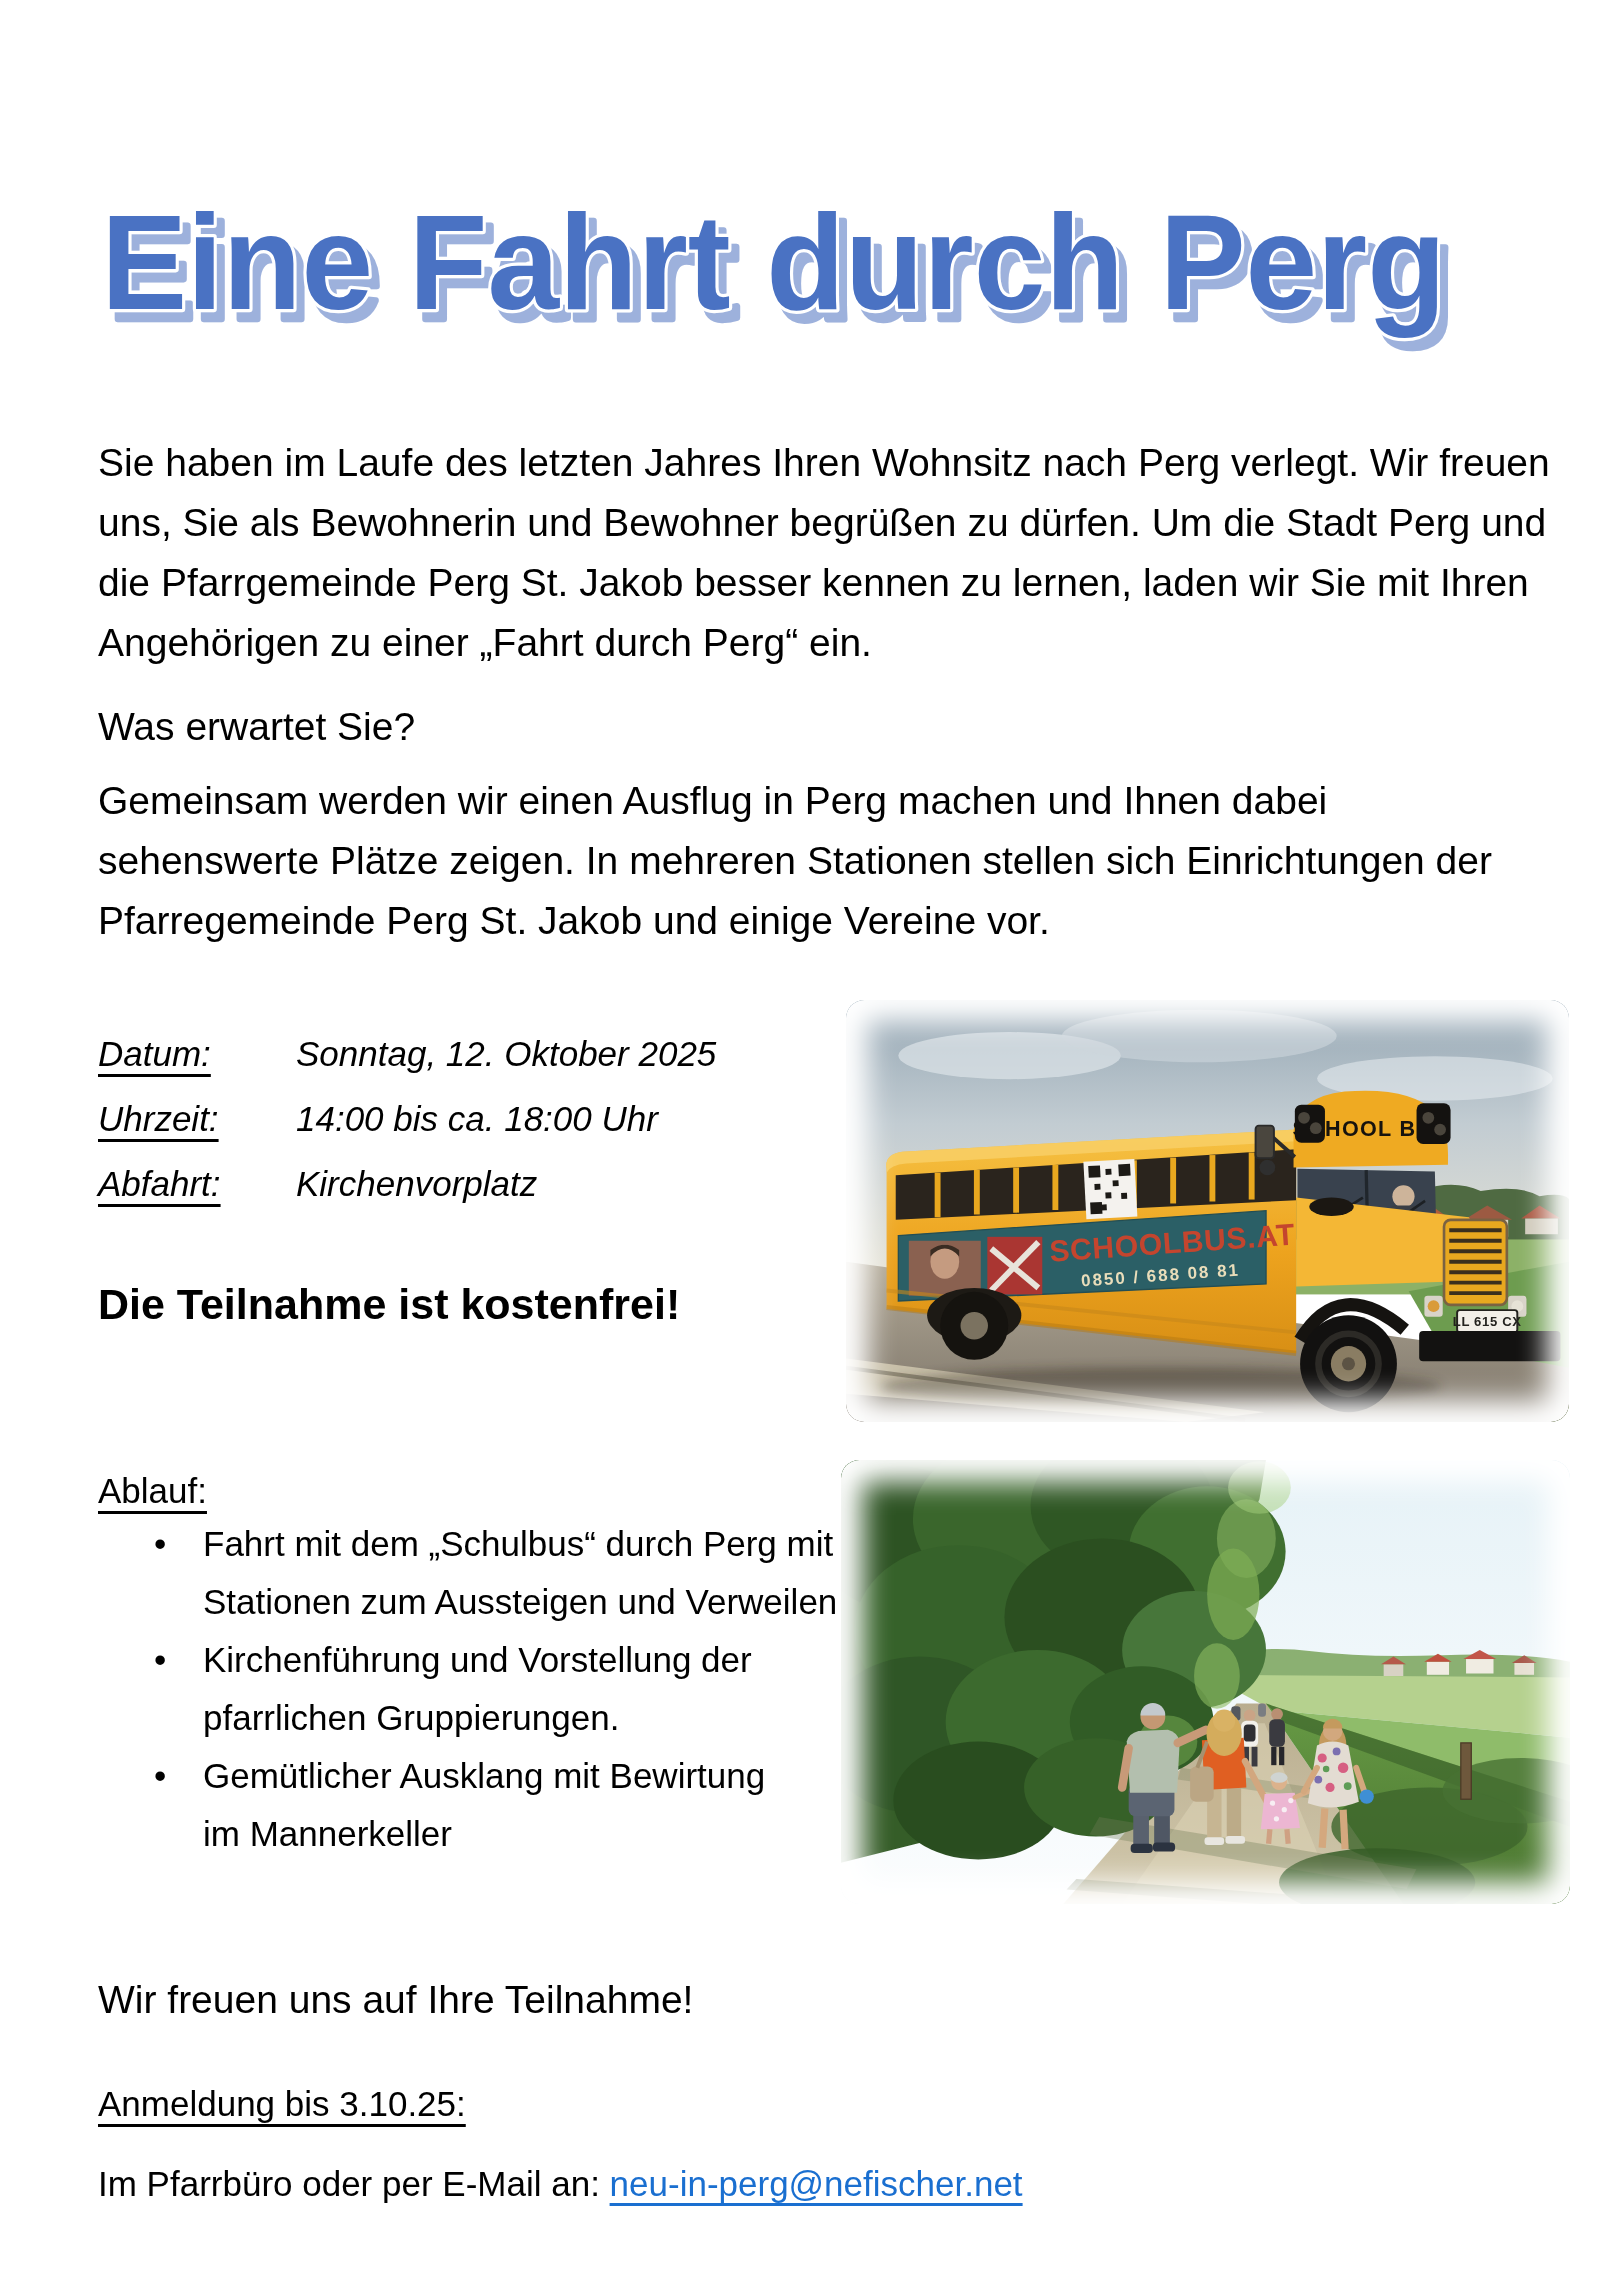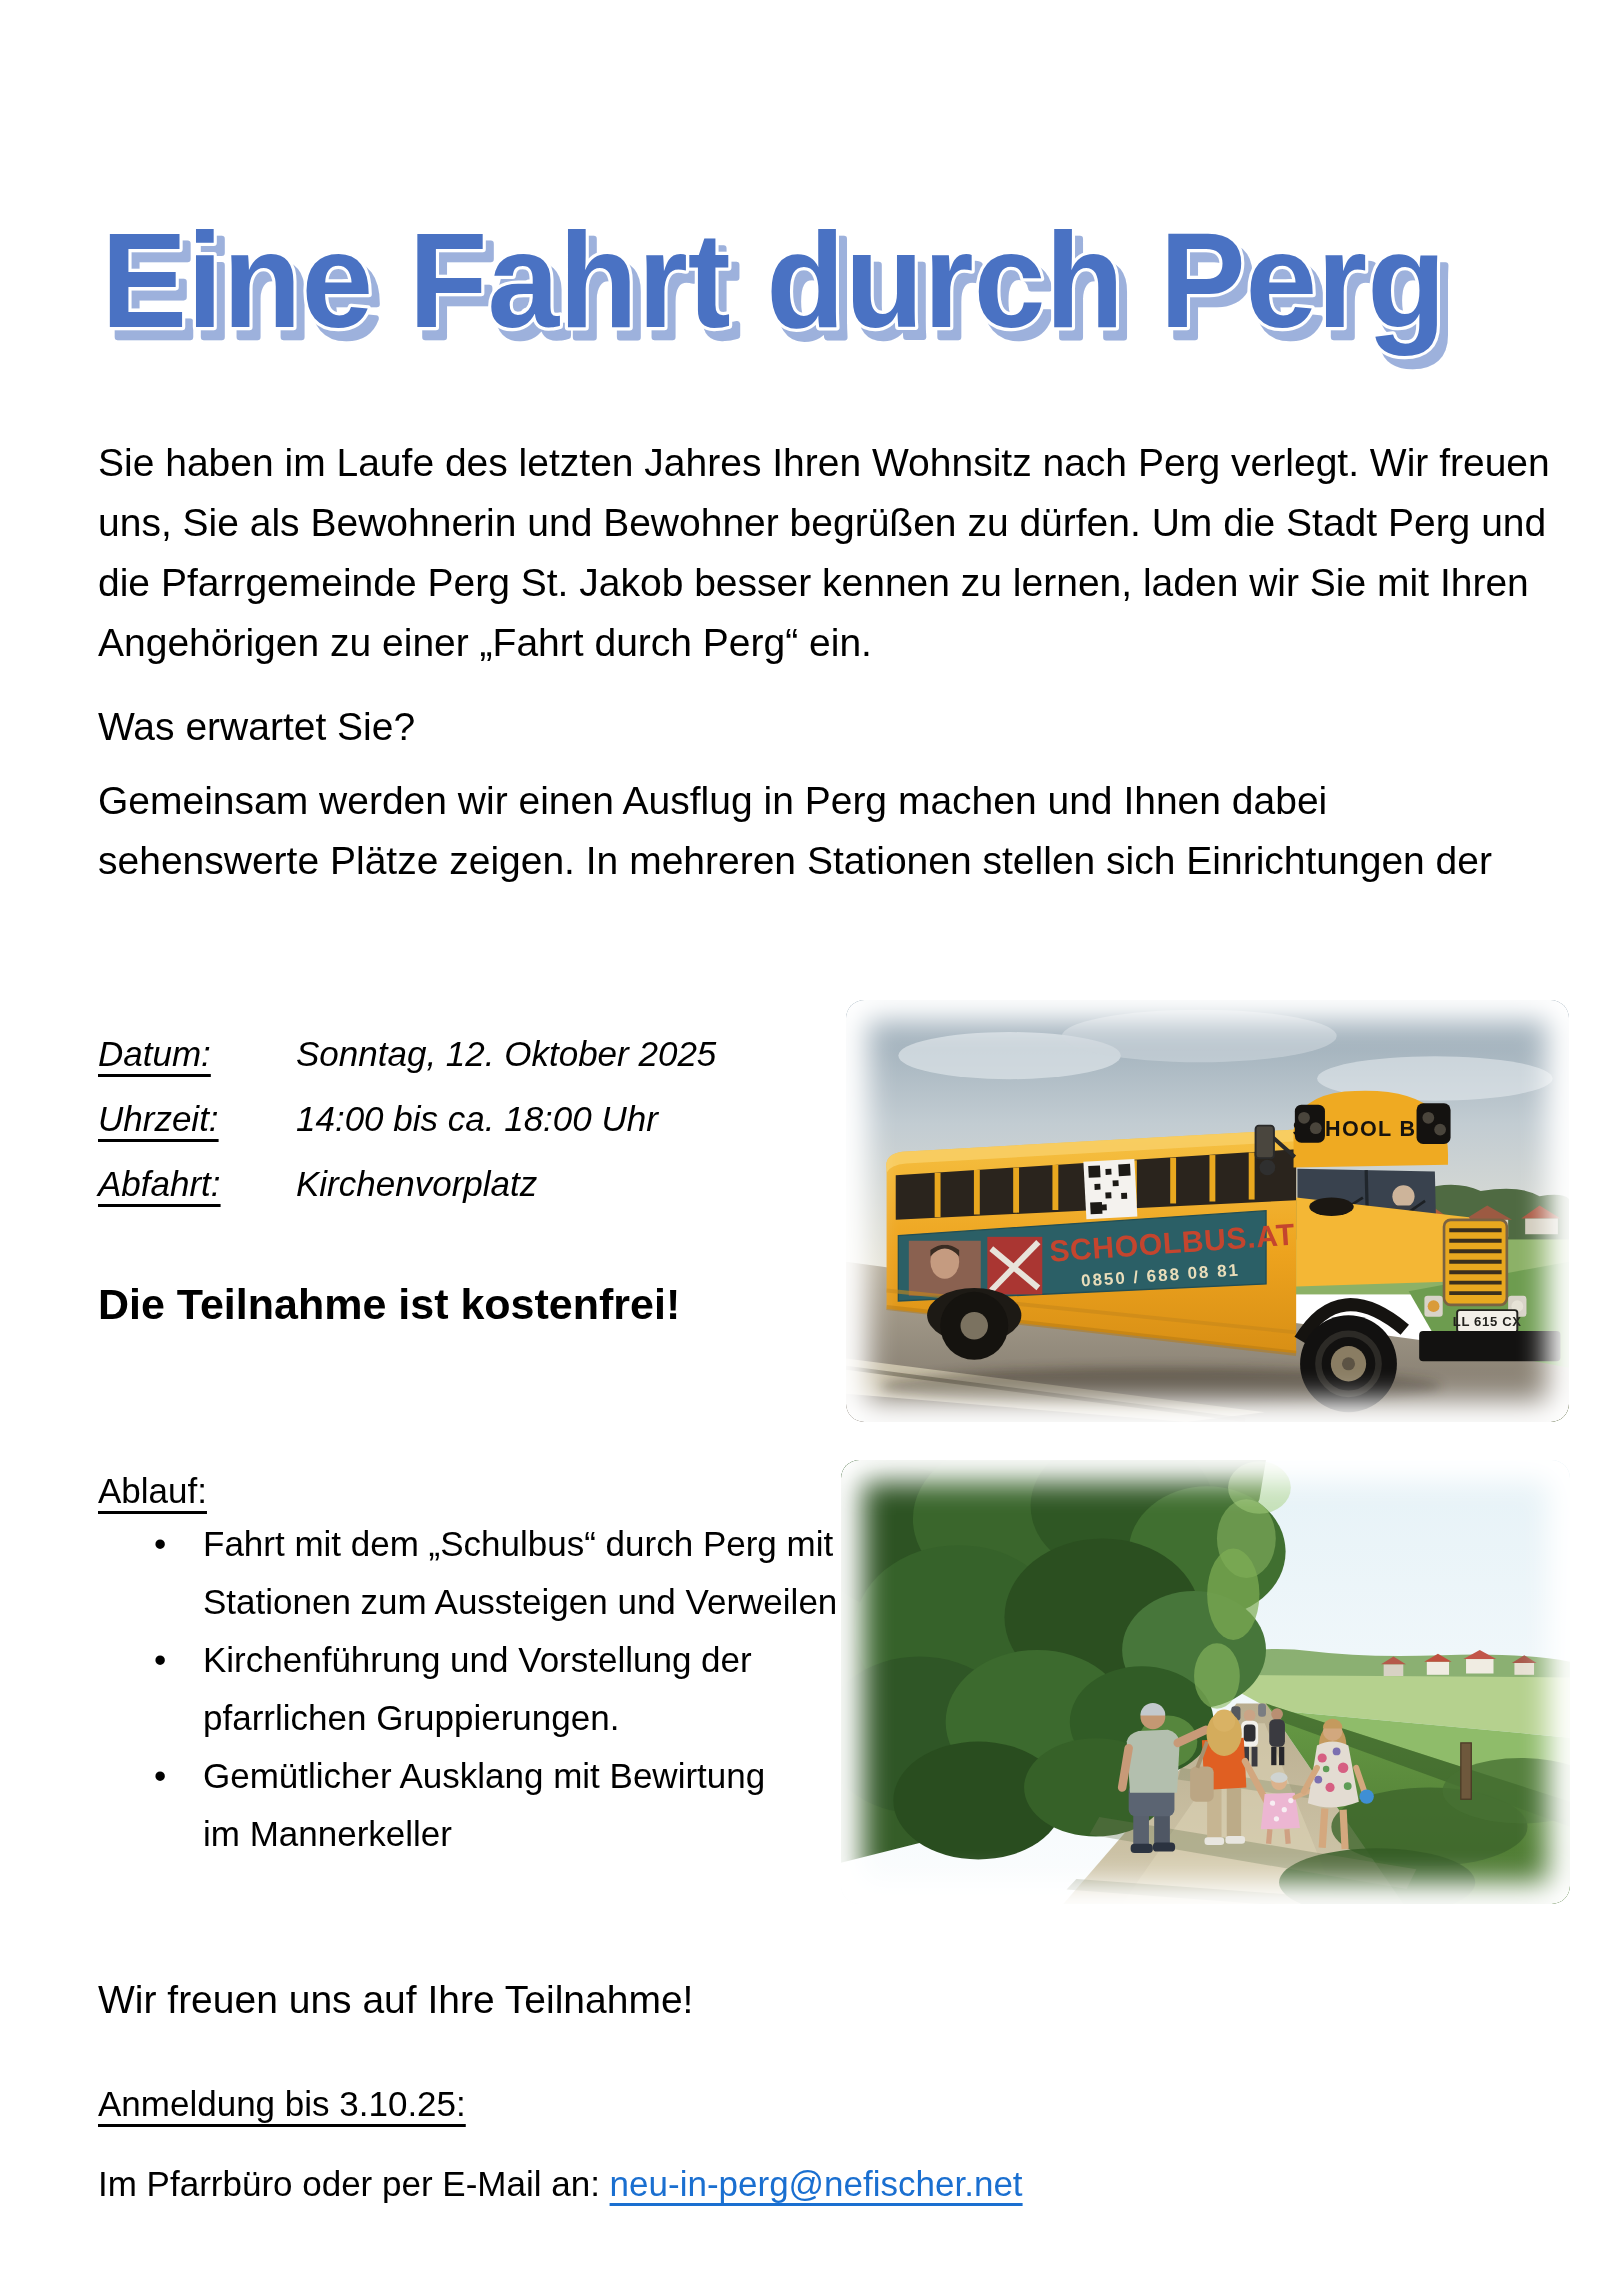--- a/index.html
+++ b/index.html
@@ -10,21 +10,21 @@
     --page-background:#ffffff;
     --bus-yellow:#efAA24;
     --banner-teal:#2b5f66;
   }
   html,body{margin:0;padding:0;background:#e8e8e8;}
   .page{
     position:relative;width:1623px;height:2295px;background:var(--page-background);
     font-family:"Liberation Sans",sans-serif;color:var(--text-black);overflow:hidden;
   }
   
-  .title-wrap{position:absolute;left:92px;top:178px;}
+  .title-wrap{position:absolute;left:92px;top:160px;}
   .title-svg{display:block;filter:drop-shadow(8.5px 10.5px 0.7px var(--title-shadow));}
   .title-text{
     font-family:"Liberation Sans",sans-serif;font-weight:bold;font-size:206px;
     fill:var(--title-blue);stroke:#ffffff;stroke-width:10px;paint-order:stroke;stroke-linejoin:round;
   }
   
   .para{position:absolute;left:98px;font-size:39px;line-height:60px;white-space:nowrap;}
   .para .line{height:60px;line-height:60px;}
   #intro{top:433px;}
   #question{top:697px;}
@@ -74,20 +74,21 @@
     <div class="line">Angehörigen zu einer „Fahrt durch Perg“ ein.</div>
   </div>
 
   <div class="para" id="question">
     <div class="line">Was erwartet Sie?</div>
   </div>
 
   <div class="para" id="desc">
     <div class="line">Gemeinsam werden wir einen Ausflug in Perg machen und Ihnen dabei</div>
     <div class="line">sehenswerte Plätze zeigen. In mehreren Stationen stellen sich Einrichtungen der</div>
+    <div class="line">Pfarregemeinde Perg St. Jakob und einige Vereine vor.</div>
   </div>
 
   <div class="details">
     <div class="detail-row">
       <span class="detail-label"><span>Datum:</span></span><span class="detail-value">Sonntag, 12. Oktober 2025</span>
     </div>
     <div class="detail-row">
       <span class="detail-label"><span>Uhrzeit:</span></span><span class="detail-value">14:00 bis ca. 18:00 Uhr</span>
     </div>
     <div class="detail-row">

